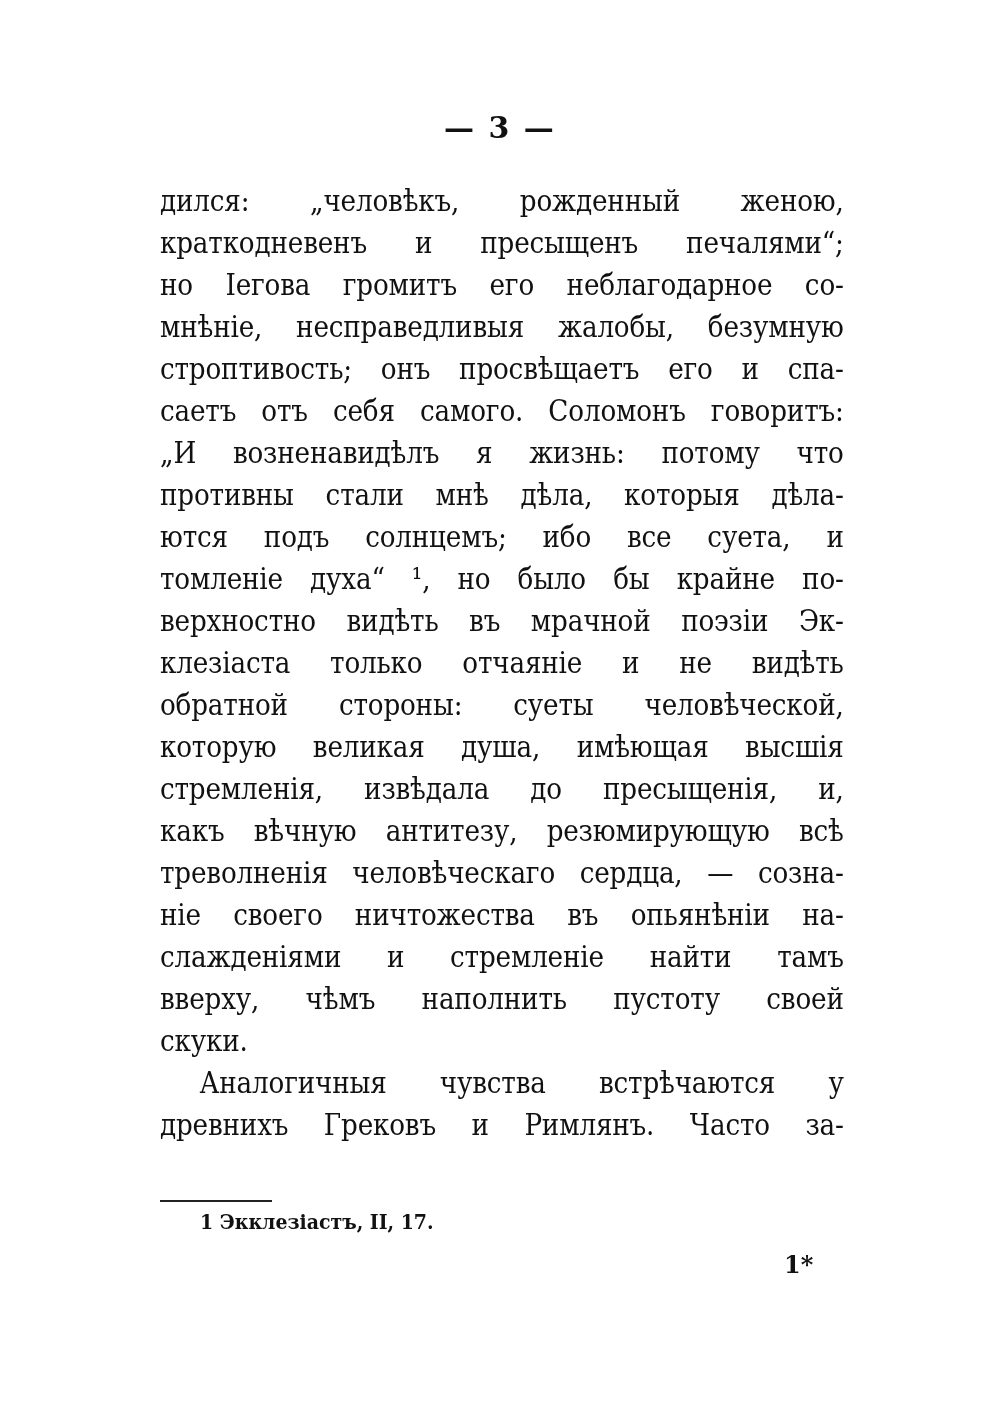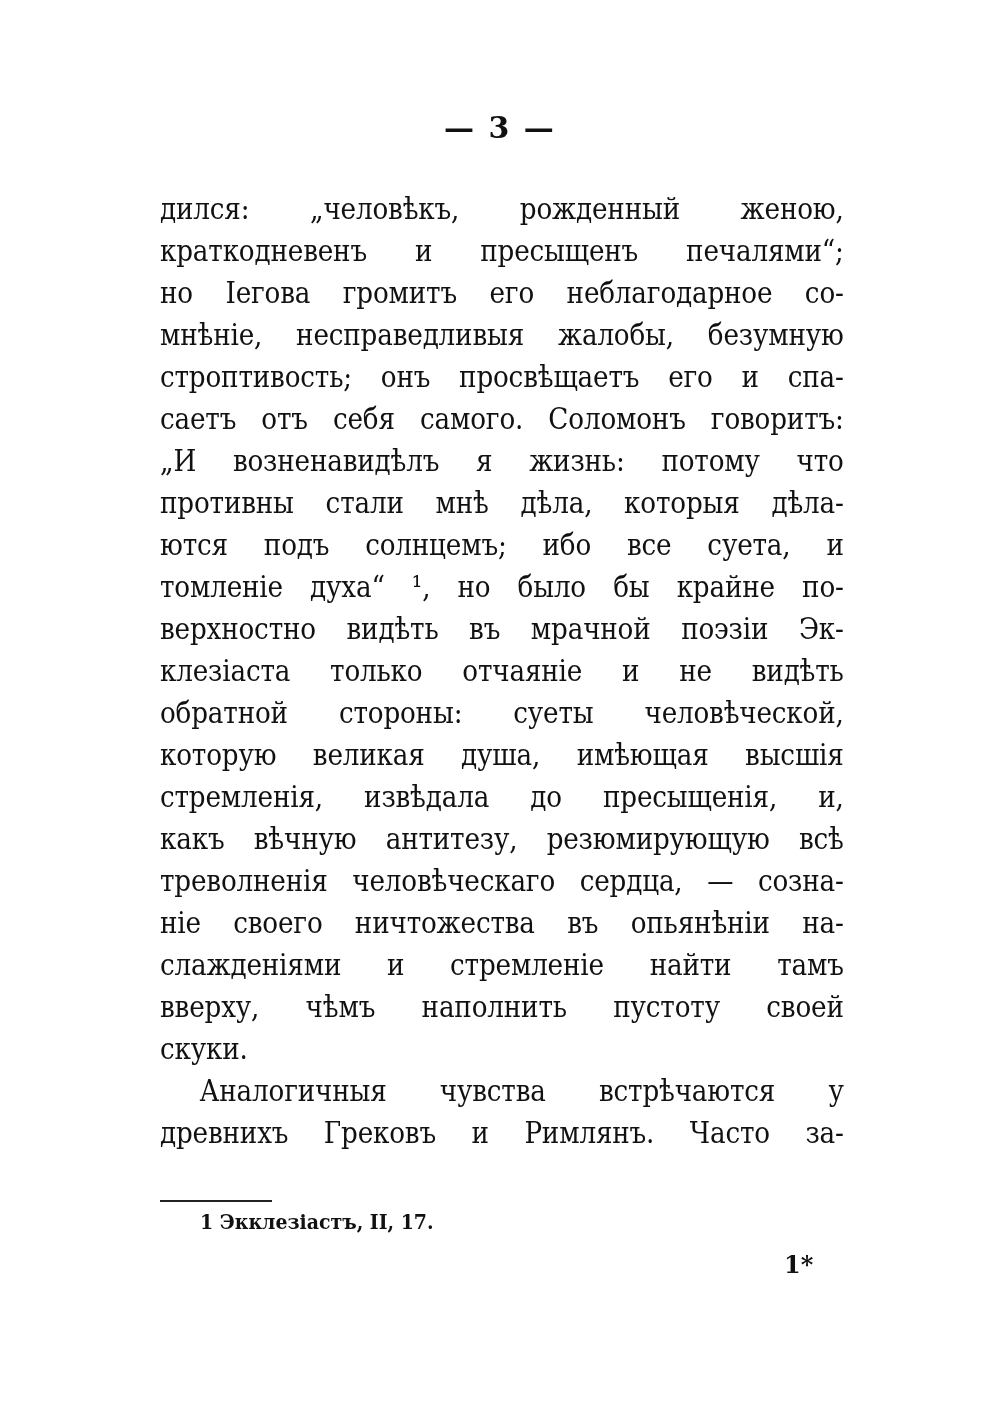--- a/index.html
+++ b/index.html
@@ -21,21 +21,21 @@
       left: 0;
       width: 1000px;
       text-align: center;
       font-size: 30px;
       font-weight: bold;
       letter-spacing: 2px;
       line-height: 40px;
     }
     .body-text {
       position: absolute;
-      top: 188px;
+      top: 180px;
       left: 160px;
       width: 684px;
     }
     .line {
       display: block;
       height: 42px;
       line-height: 42px;
       font-size: 30.5px;
       white-space: nowrap;
       text-align: justify;

